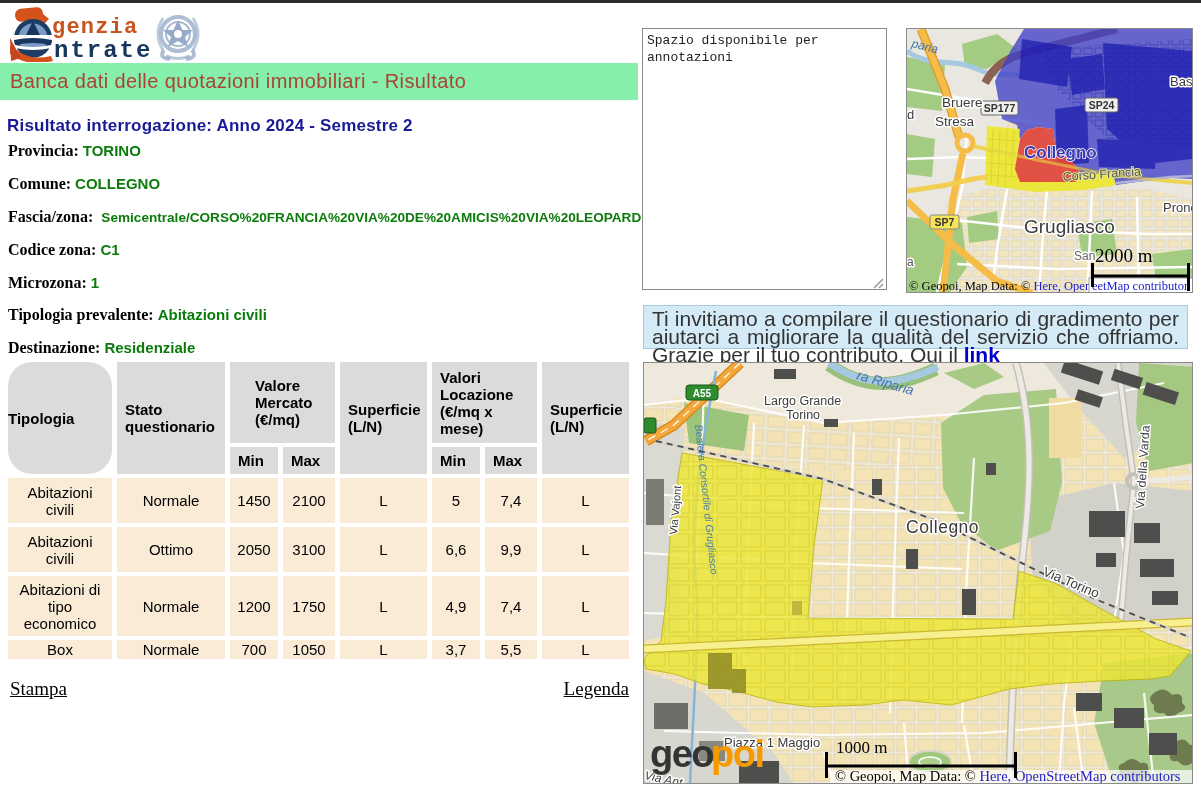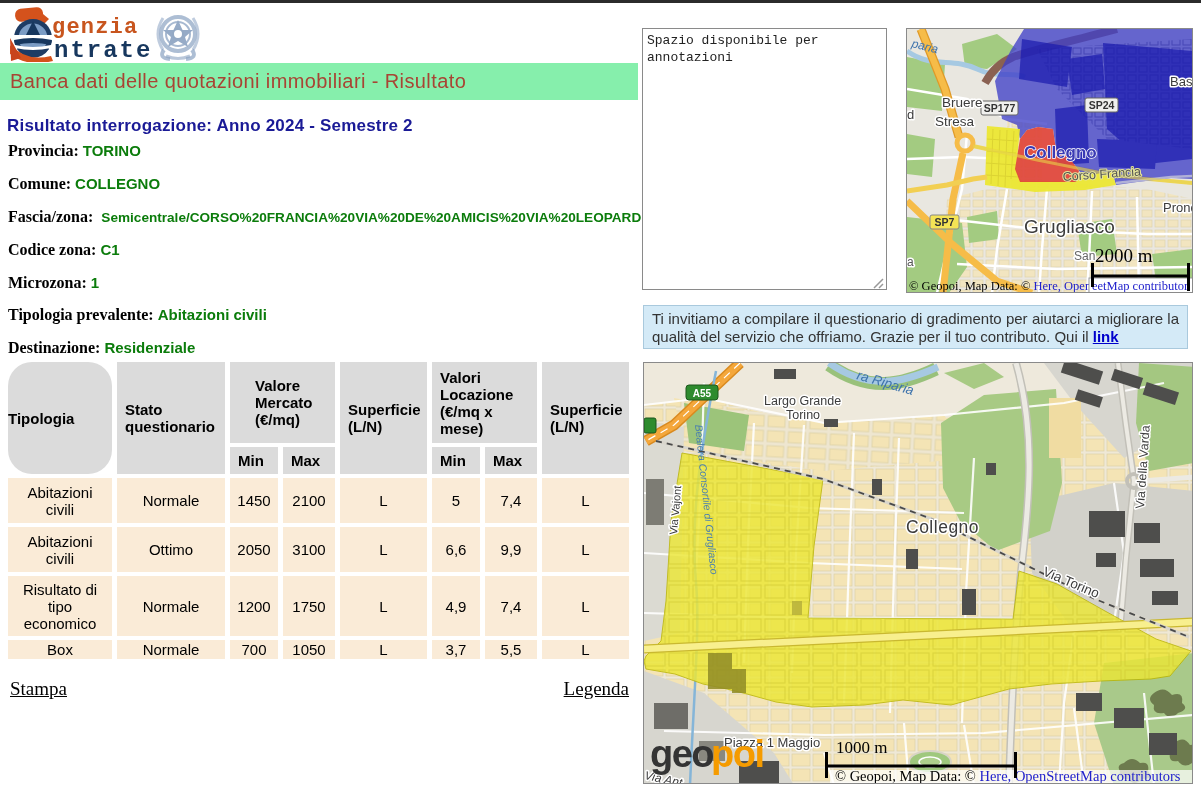--- a/index.html
+++ b/index.html
@@ -13,21 +13,21 @@
   .val { font-family:"Liberation Sans", sans-serif; font-weight:bold; font-size:15px; color:#0b7c0b; }
   #fascia { width:643px; overflow:hidden; }
   table { border-collapse:separate; border-spacing:5px 4px; table-layout:fixed; }
   th { background:#dbdbdb; font-size:15px; font-weight:bold; text-align:left; padding:2px 0 2px 8px; vertical-align:middle; }
   td { background:#faebd7; font-size:15px; text-align:center; vertical-align:middle; padding:1px 4px; }
   #links { left:0; top:678px; width:638px; }
   #links a { font-family:"Liberation Serif", serif; font-size:19px; color:#000; text-decoration:underline; }
   #ta { left:642px; top:28px; width:245px; height:262px; border:1px solid #8a8a8a; background:#fff; font-family:"Liberation Mono", monospace; font-size:13px; color:#222; padding:3px 4px; line-height:17px; resize:none; }
   #grip { left:872px; top:277px; width:12px; height:12px; }
   #smallmap { left:906px; top:28px; width:287px; height:265px; border:1px solid #8a8a8a; overflow:hidden; }
-  #notice { left:643px; top:305px; width:545px; height:44px; background:#d4eaf7; border:1px solid #a9c9dd; padding:4px 8px; font-size:15px; color:#333; text-align:justify; line-height:18px; }
+  #notice { left:643px; top:305px; width:545px; height:44px; background:#d4eaf7; border:1px solid #a9c9dd; padding:4px 8px; font-size:21px; color:#333; text-align:justify; line-height:18px; }
   #notice a { color:#0000cc; font-weight:bold; text-decoration:underline; }
   #bigmap { left:643px; top:362px; width:550px; height:422px; border:1px solid #8a8a8a; overflow:hidden; }
   text { font-family:"Liberation Sans", sans-serif; }
   .halo { paint-order:stroke; stroke:#ffffff; stroke-width:3px; stroke-linejoin:round; }
 </style>
 </head>
 <body>
 <div class="abs" id="topbar"></div>
 
 <div class="abs" id="logo" style="left:10px; top:6px; width:200px; height:56px;">
@@ -117,21 +117,21 @@
     <td>Abitazioni civili</td>
           <td>Ottimo</td>
           <td>2050</td>
           <td>3100</td>
           <td>L</td>
           <td>6,6</td>
           <td>9,9</td>
           <td>L</td>
   </tr>
   <tr style="height:60px;">
-    <td>Risultato di tipo economico</td>
+    <td>Abitazioni di tipo economico</td>
           <td>Normale</td>
           <td>1200</td>
           <td>1750</td>
           <td>L</td>
           <td>4,9</td>
           <td>7,4</td>
           <td>L</td>
   </tr>
   <tr style="height:19px;">
     <td>Box</td>

